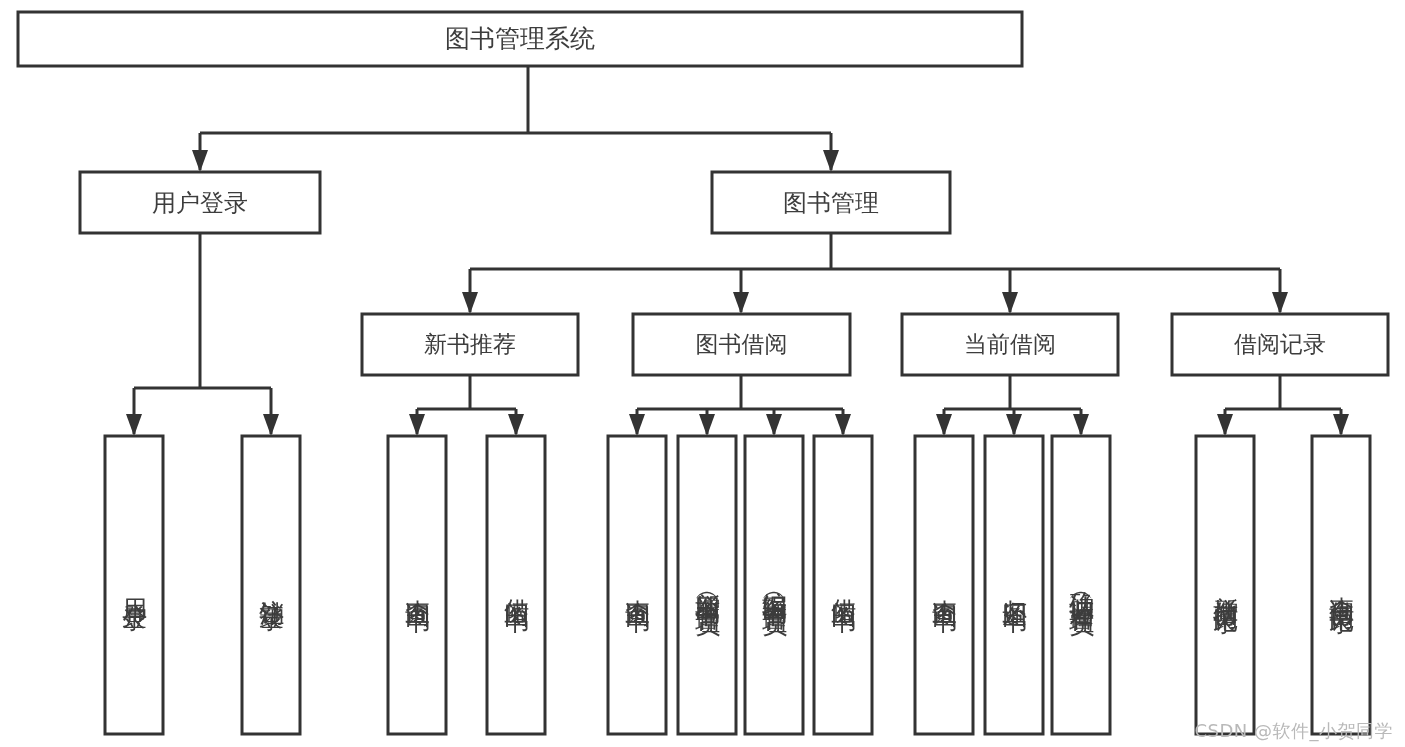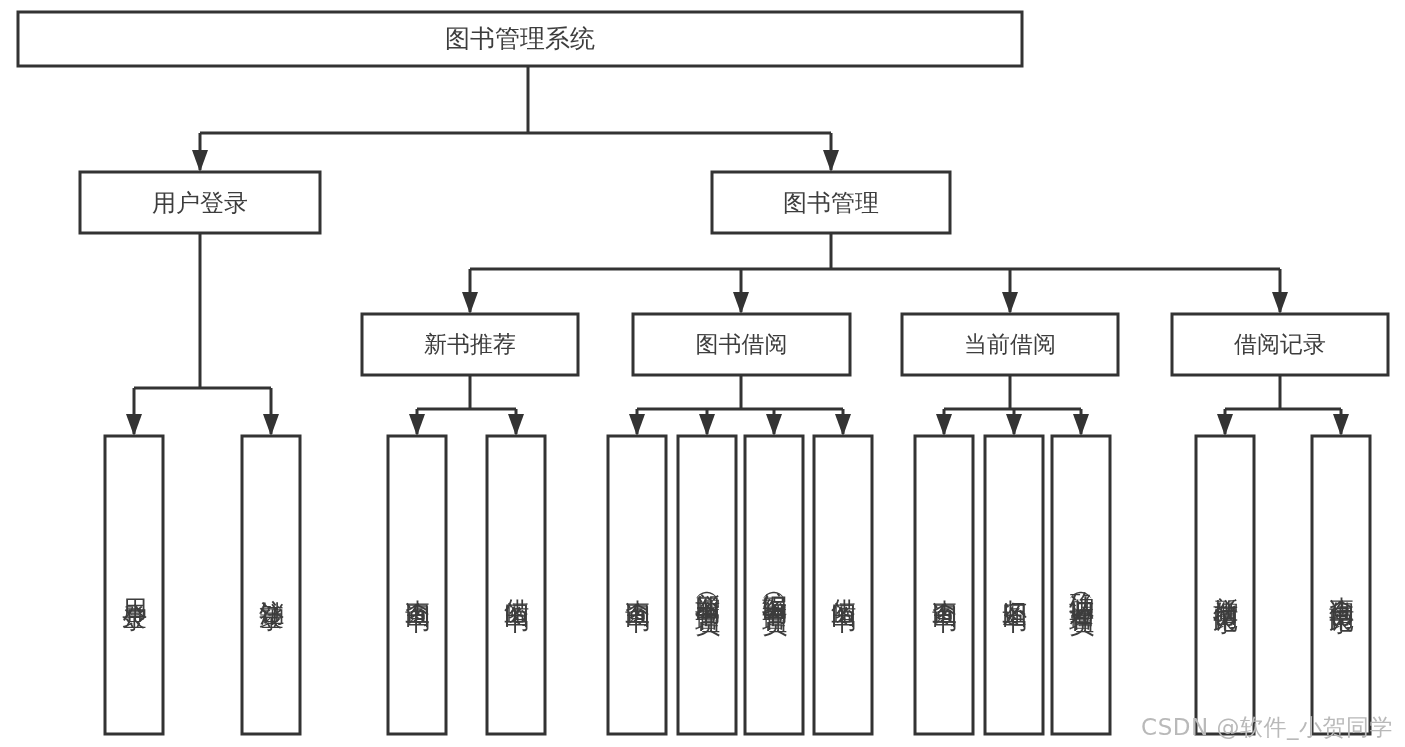--- a/index.html
+++ b/index.html
@@ -10,21 +10,21 @@
   .conn{stroke:#333333;stroke-width:3;fill:none;}
   .arrow-head{fill:#333333;stroke:none;}
   .node-label{fill:#3d3d3d;font-family:"DejaVu Sans","Liberation Sans",sans-serif;text-anchor:middle;dominant-baseline:middle;}
   .lvl0-label{font-size:25px;}
   .lvl1-label{font-size:24px;}
   .lvl2-label{font-size:23px;}
   .leaf-label-wrap{position:absolute;display:flex;align-items:center;justify-content:center;
       writing-mode:vertical-rl;text-orientation:upright;letter-spacing:3px;
       font-size:25px;color:#3d3d3d;line-height:1.05;white-space:nowrap;pointer-events:none;
       font-family:"DejaVu Sans","Liberation Sans",sans-serif;}
-  #watermark{position:absolute;right:12px;bottom:4px;font-size:23px;color:#b9b9b9;
+  #watermark{position:absolute;right:12px;bottom:4px;font-size:18px;color:#b9b9b9;
       font-family:"DejaVu Sans","Liberation Sans",sans-serif;letter-spacing:.5px;}
 </style>
 </head>
 <body>
 
 <div id="diagram-root">
   <svg id="tree" viewBox="0 0 1405 747" xmlns="http://www.w3.org/2000/svg">
     <g id="connector-layer">
         <g>
           <line x1="528" y1="66" x2="528" y2="133" class="conn"></line>

